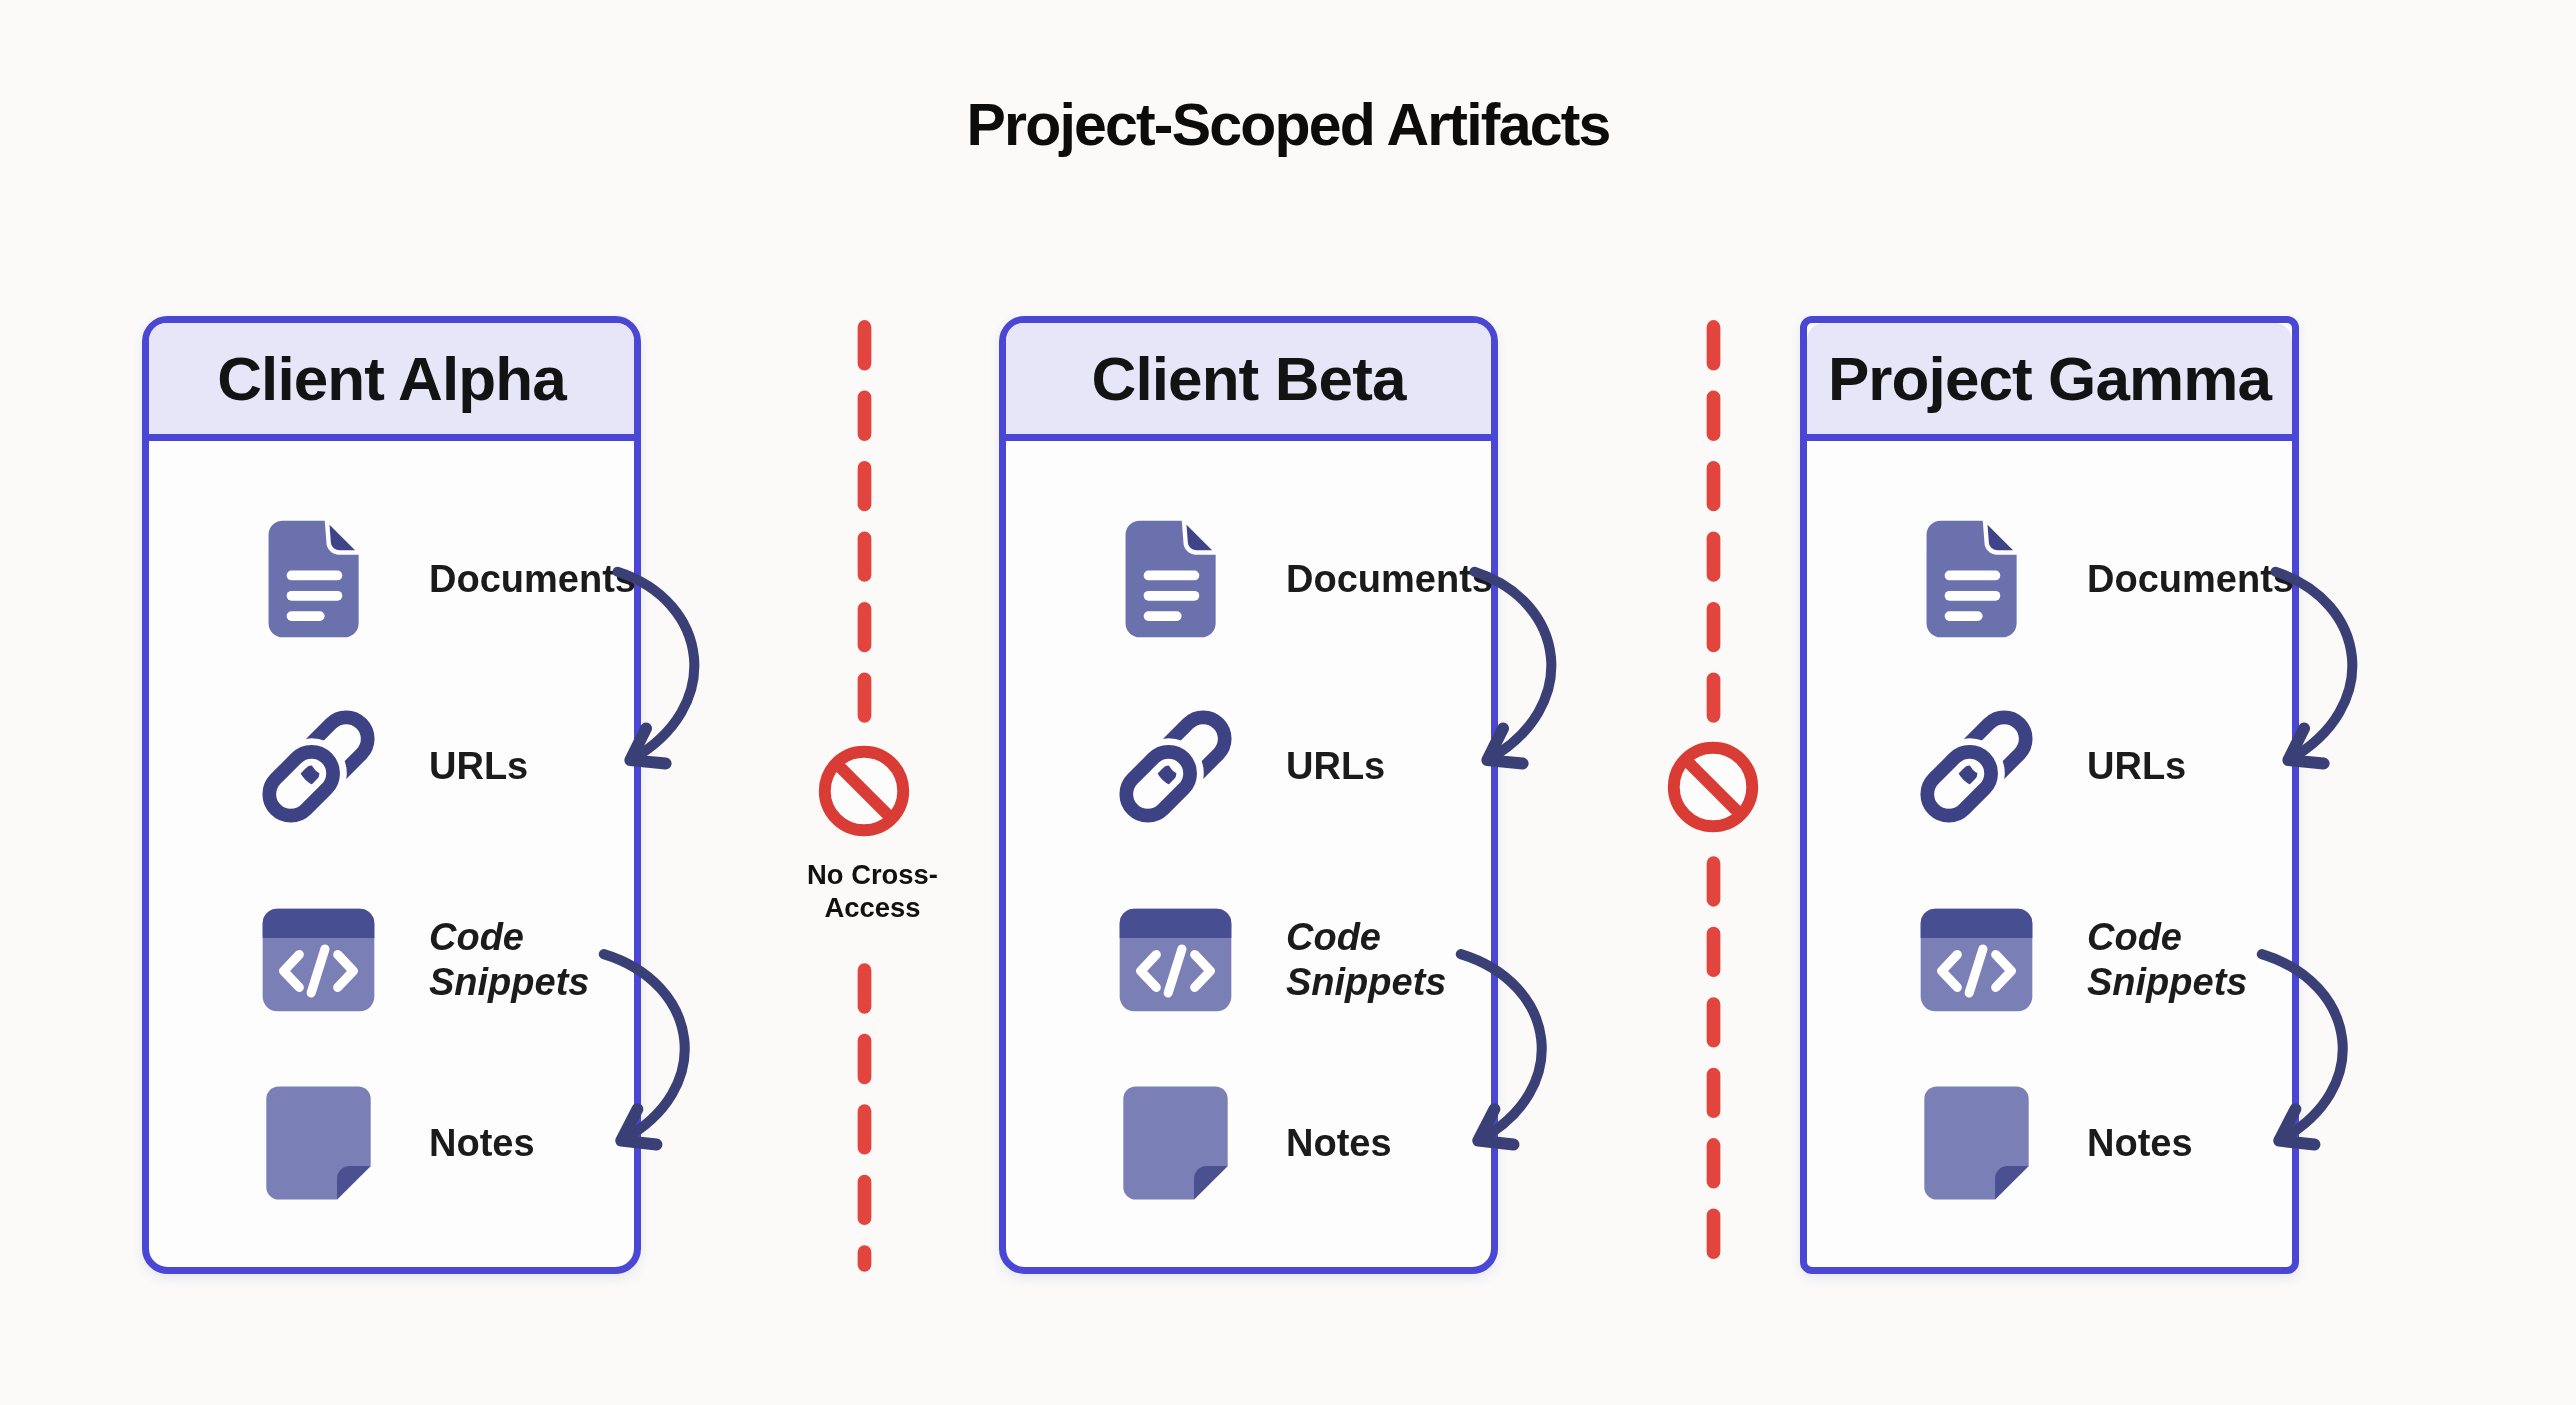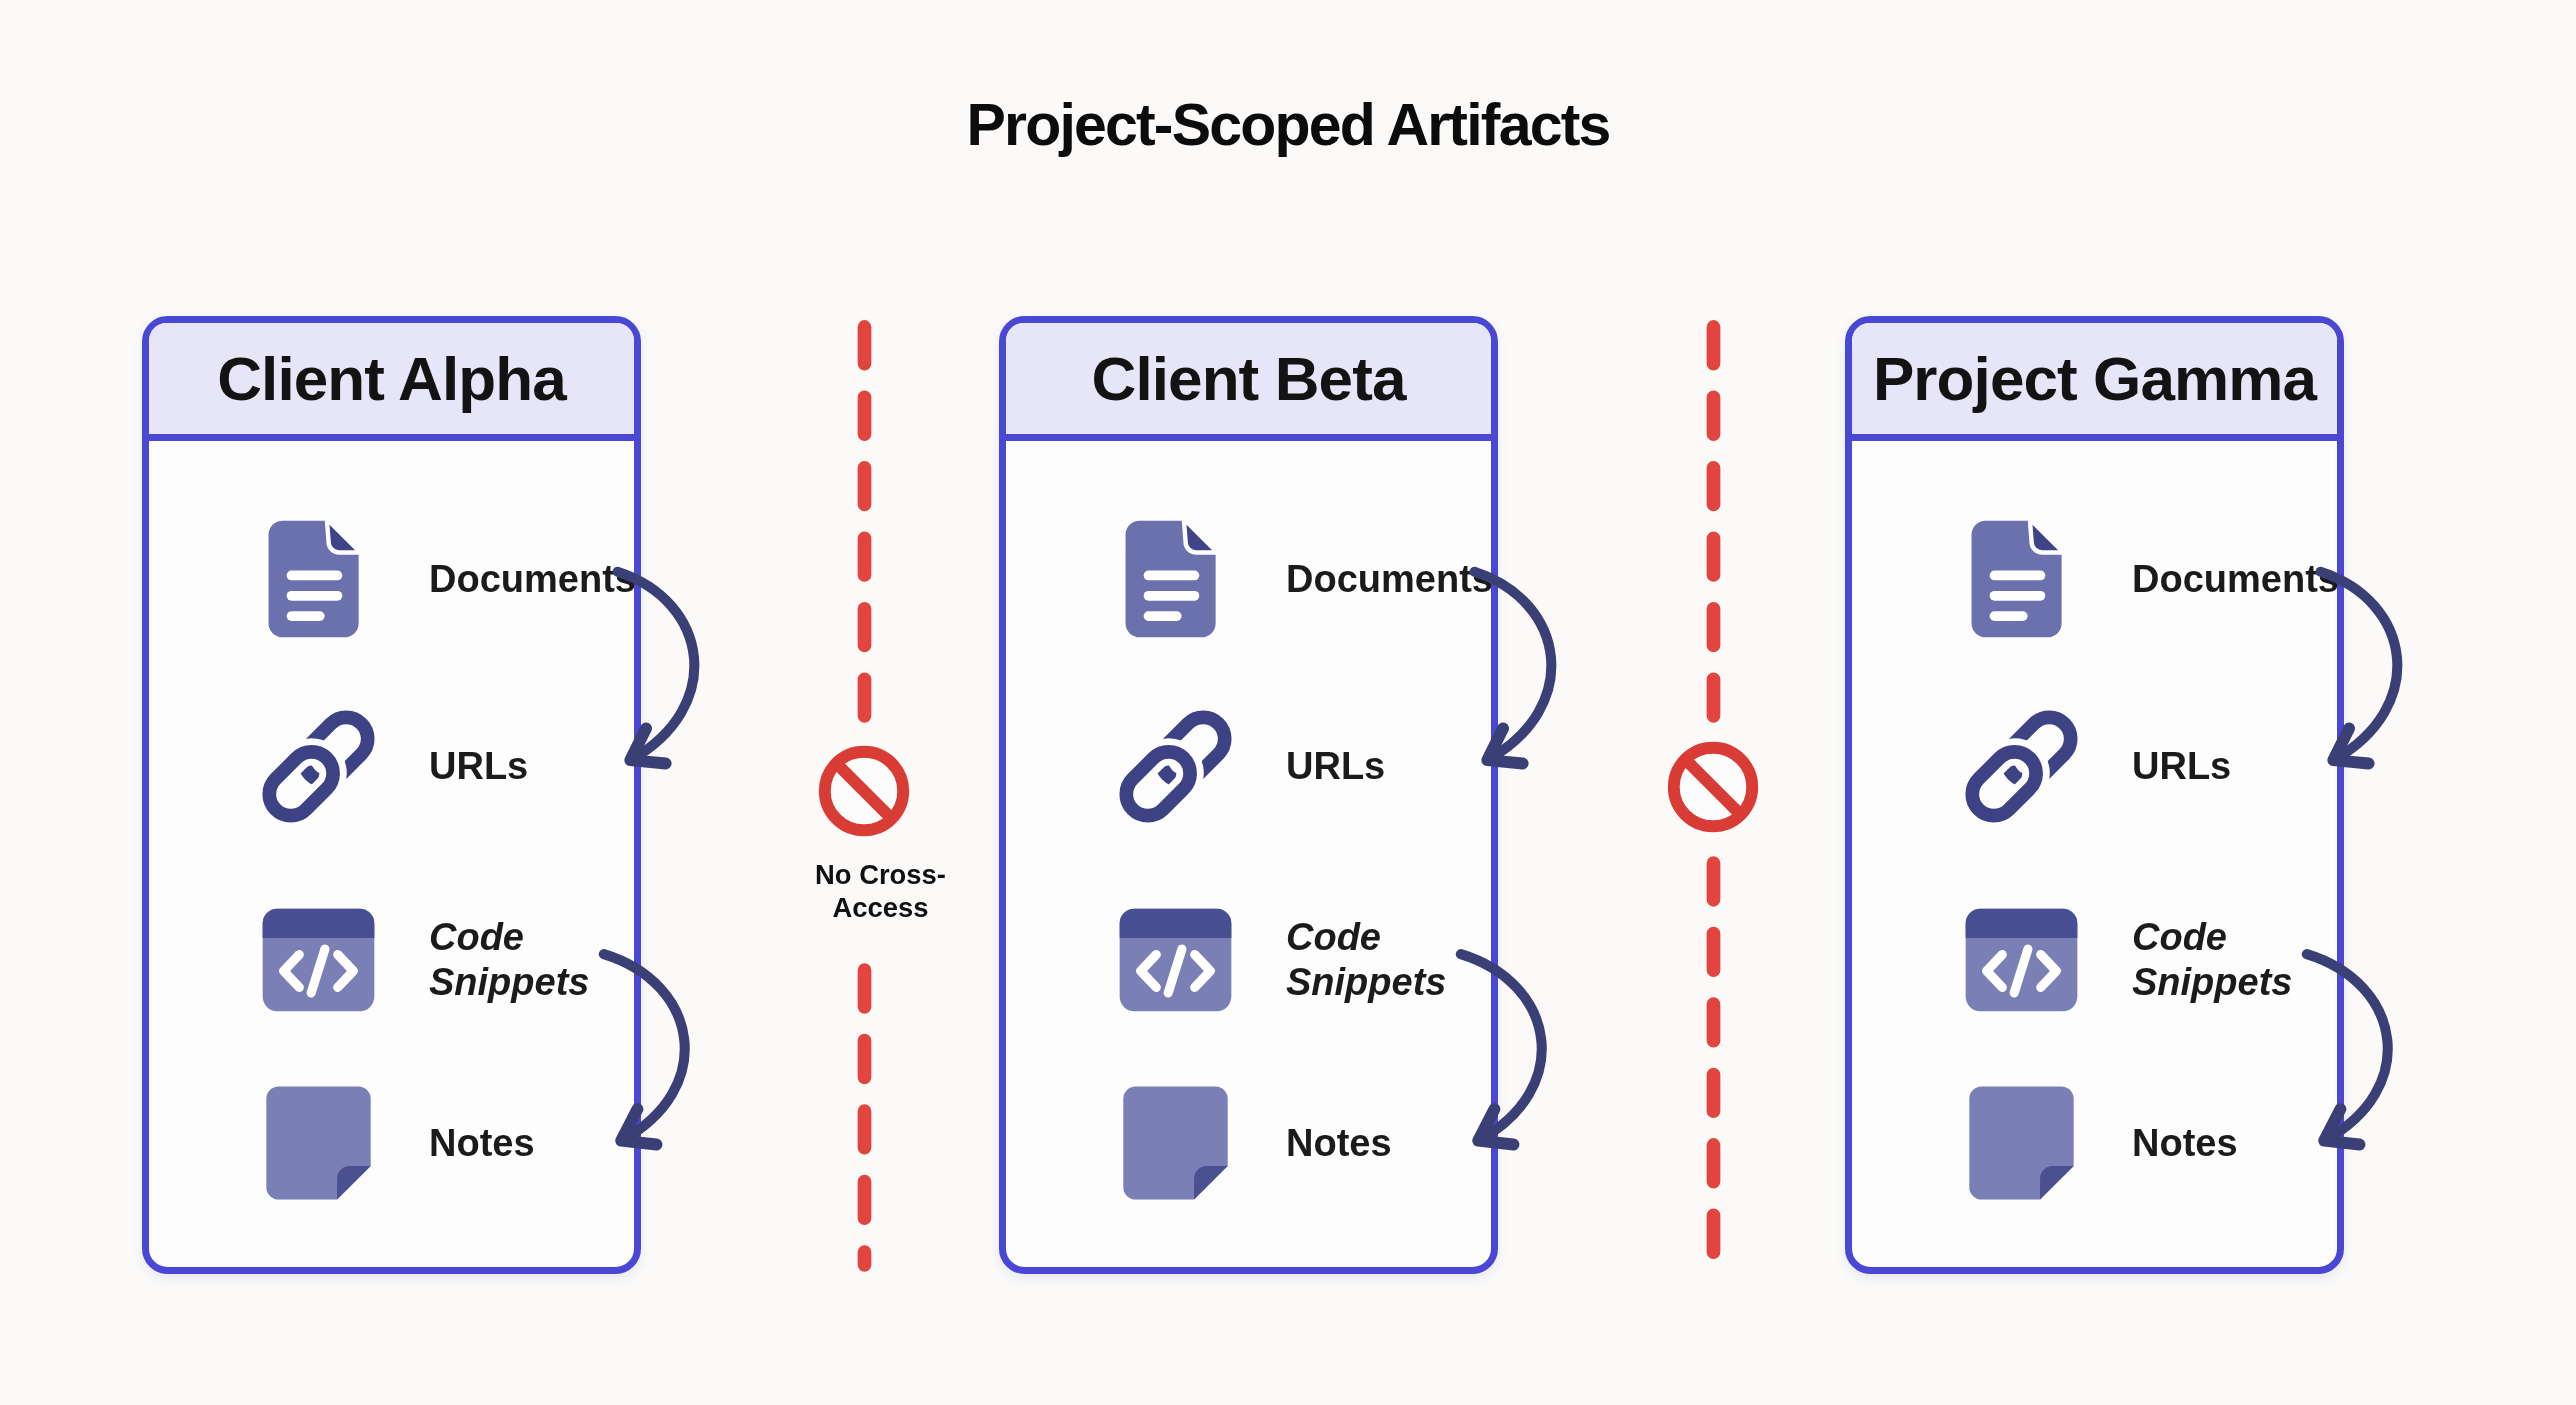--- a/index.html
+++ b/index.html
@@ -6,33 +6,33 @@
   .stage{position:relative;width:2576px;height:1405px;background:#fbfaf9;overflow:hidden;
          font-family:"Liberation Sans",sans-serif;}
   .title{position:absolute;top:91px;left:0;width:100%;text-align:center;
          font-size:59px;font-weight:bold;color:#0c0c0c;letter-spacing:-1.8px;}
   .card{position:absolute;top:316px;width:499px;height:958px;background:#fdfdfd;
         border:7.3px solid #4a47d5;border-radius:25.6px;box-sizing:border-box;
         box-shadow:0 4.6px 11px rgba(70,70,150,0.10);}
   .card-header{height:111px;background:#e7e6f8;border-bottom:7.3px solid #4a47d5;
         border-radius:17.4px 17.4px 0 0;display:flex;align-items:center;justify-content:center;
         font-size:62px;font-weight:bold;color:#131313;letter-spacing:-0.9px;}
-  .card-1{left:142px;} .card-2{left:999px;} .card-3{left:1845px;}
+  .card-1{left:142px;} .card-2{left:999px;} .card-3{left:1800px;border-radius:12px;}
   .item{position:absolute;left:96px;height:146px;display:flex;align-items:center;}
   .item-0{top:183px;} .item-1{top:370px;justify-content:space-between;} .item-2{top:564px;font-style:italic;} .item-3{top:747px;}
   .icon-box{width:146px;display:flex;align-items:center;justify-content:center;flex:0 0 146px;}
   .item-label{margin-left:38px;font-size:38px;font-weight:bold;color:#1b1b1b;
         line-height:1.18;max-width:229px;}
   .arrows{position:absolute;left:0;top:0;width:573px;height:943px;pointer-events:none;}
   .divider{position:absolute;top:316px;width:165px;height:958px;}
   .divider-1{left:782px;} .divider-2{left:1631px;}
   .divider svg.dashes{position:absolute;left:0;top:0;width:165px;height:958px;}
   .no-entry{position:absolute;left:30px;width:104px;height:104px;}
   .ne-1{top:423px;} .ne-2{top:419px;}
-  .divider-label{position:absolute;top:543px;left:16px;width:165px;text-align:center;
+  .divider-label{position:absolute;top:543px;left:8px;width:165px;text-align:center;
         font-size:27.4px;font-weight:bold;color:#111;line-height:1.2;}
 </style>
 </head>
 <body>
 
 <div class="stage">
 
   <div class="title">Project-Scoped Artifacts</div>
 
   <div class="card card-1">

